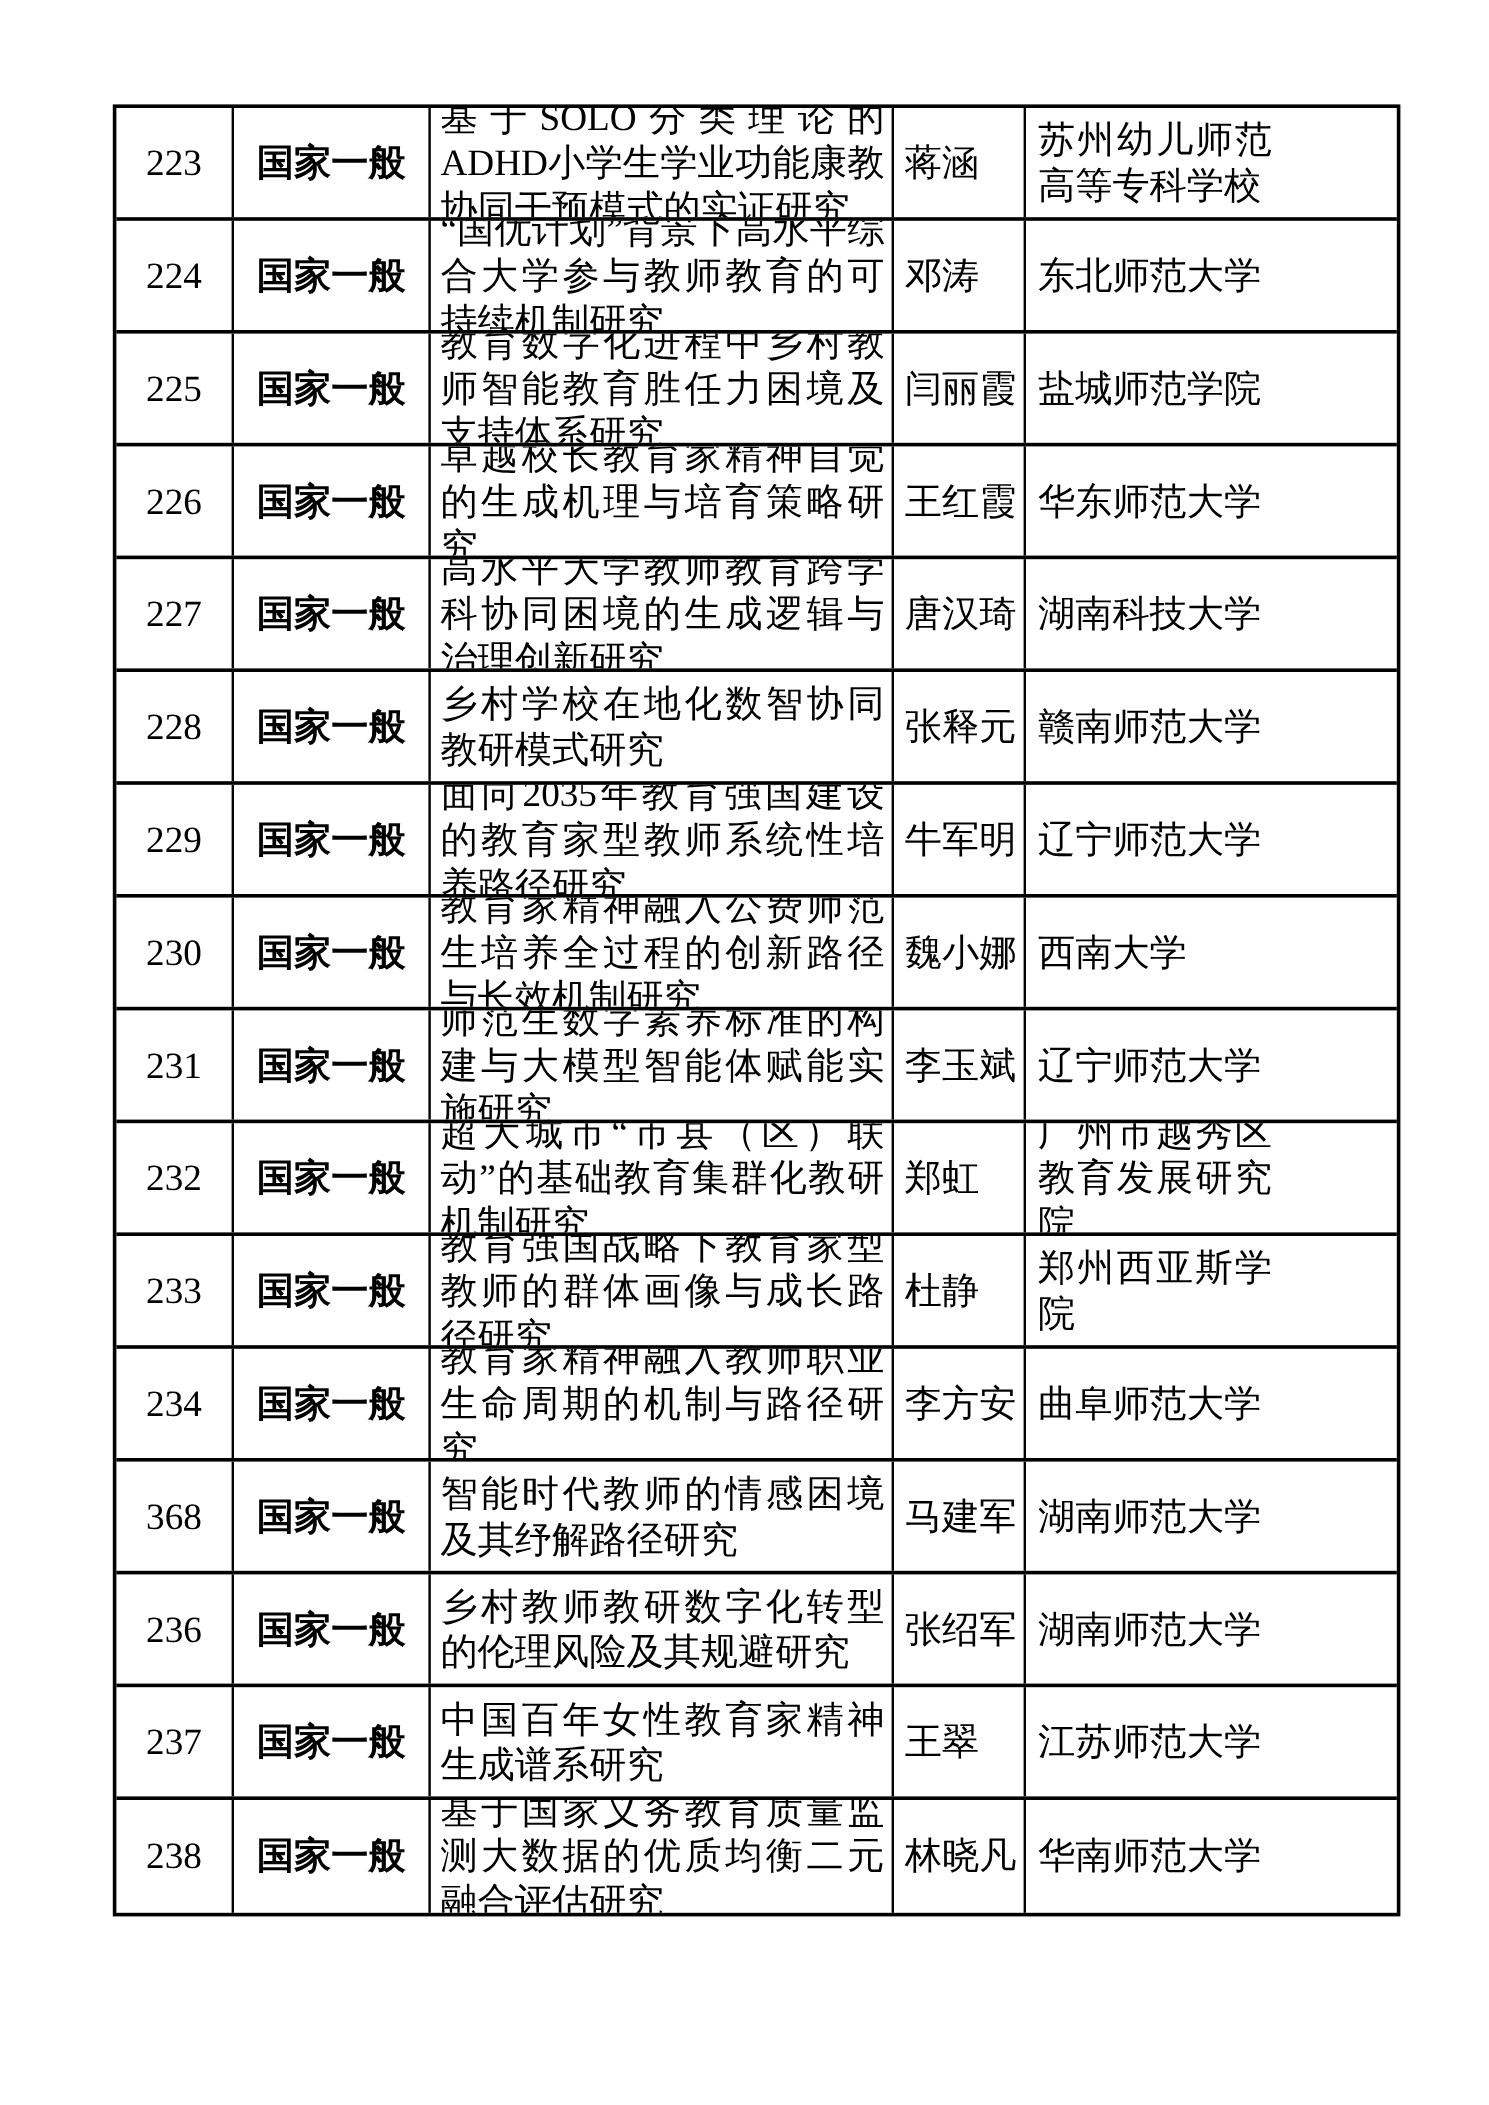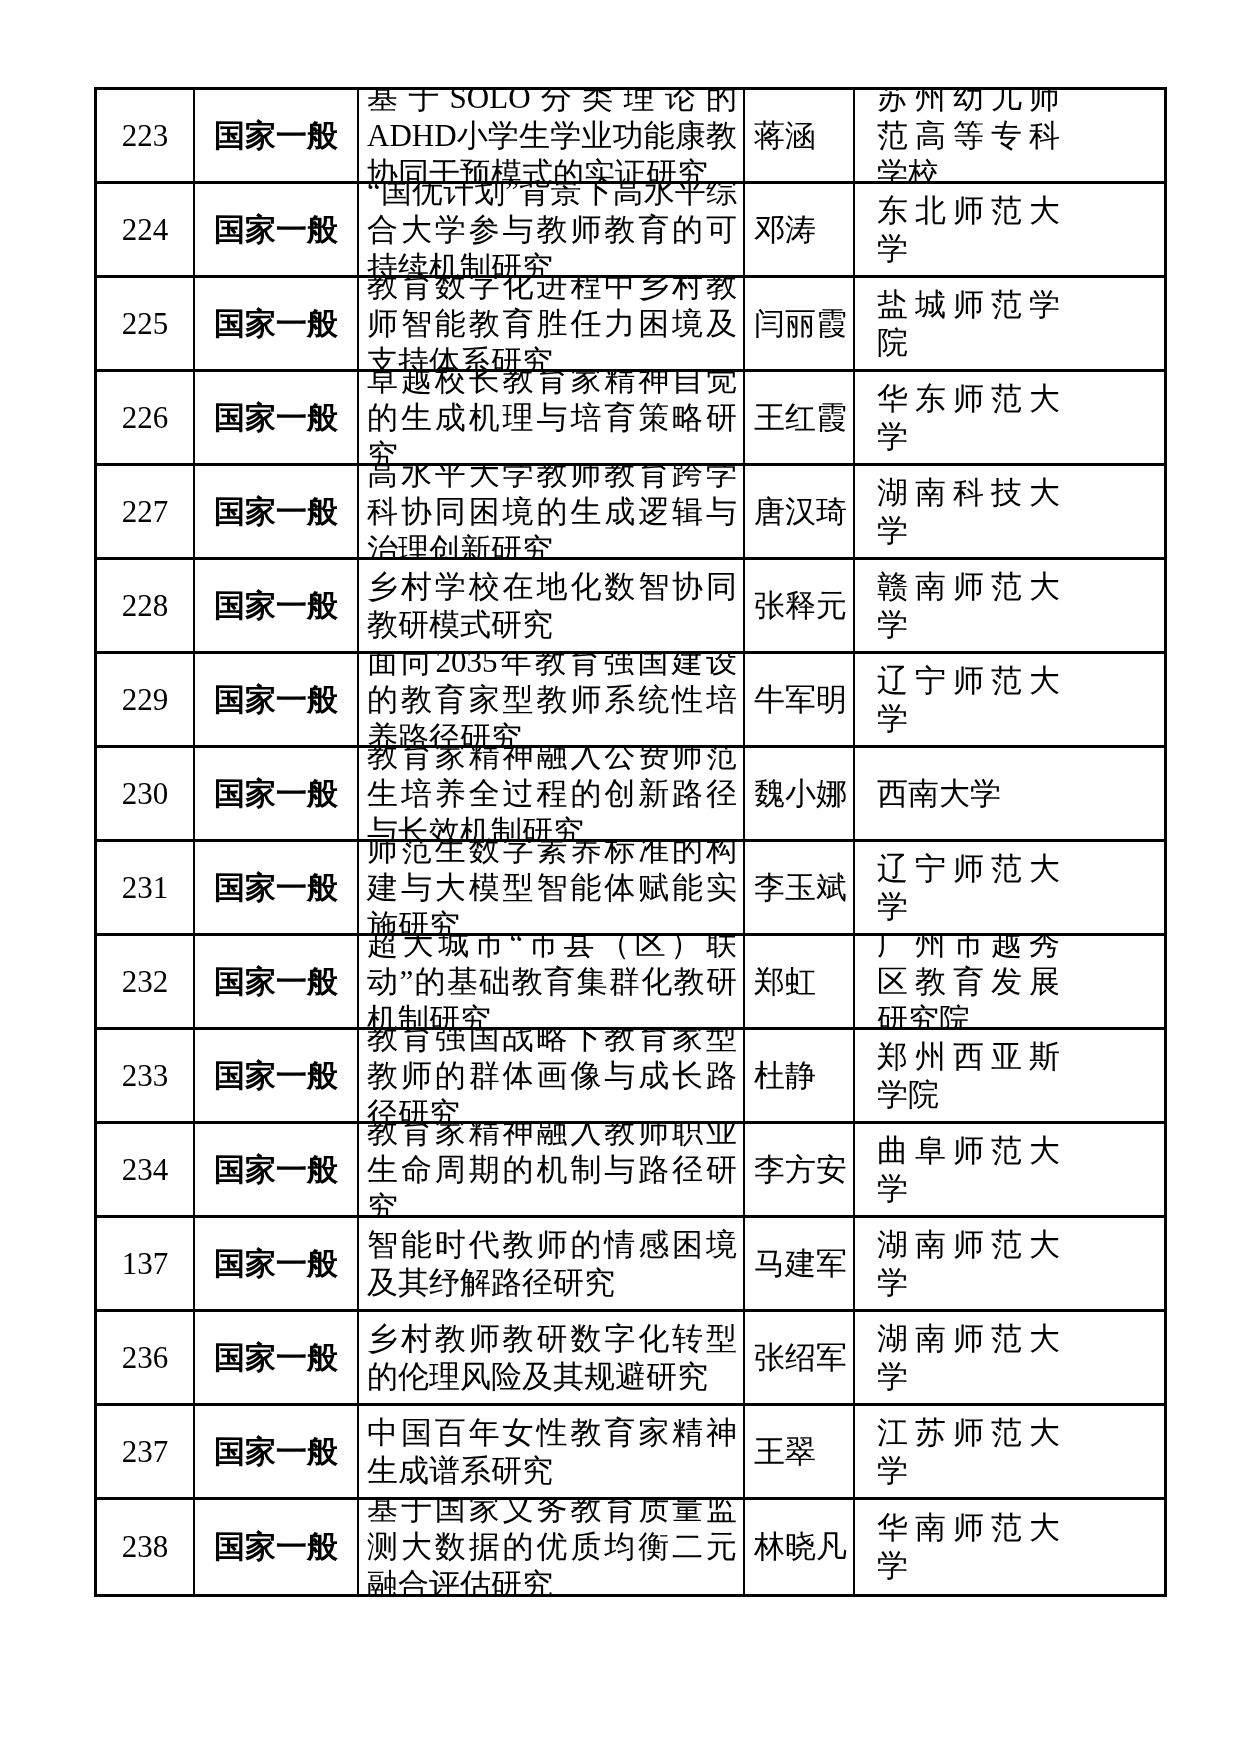--- a/index.html
+++ b/index.html
@@ -37,21 +37,21 @@
     line-height: 38px;
   }
   .cell .txt { width: 100%; }
   .c-no   { width: 98px;  }
   .c-no .txt  { text-align: center; }
   .c-cat  { width: 164px; font-weight: bold; }
   .c-cat .txt { text-align: center; }
   .c-title { width: 386px; padding: 0 6px 0 8px; }
   .c-title .txt { text-align: justify; }
   .c-name { width: 110px; padding-left: 9px; }
-  .c-inst { width: 209px; padding: 0 4px 0 22px; border-right: none; }
+  .c-inst { width: 209px; padding: 0 4px 0 10px; border-right: none; }
   .c-inst .txt { text-align: justify; }
 </style>
 </head>
 <body>
 
 <div class="page">
   <div class="grant-table">
 
     <div class="row">
       <div class="cell c-no">
@@ -264,21 +264,21 @@
       <div class="cell c-name">
           <span class="txt">李方安</span>
         </div>
       <div class="cell c-inst">
           <span class="txt">曲阜师范大学</span>
         </div>
     </div>
 
     <div class="row">
       <div class="cell c-no">
-          <span class="txt">137</span>
+          <span class="txt">368</span>
         </div>
       <div class="cell c-cat">
           <span class="txt">国家一般</span>
         </div>
       <div class="cell c-title">
           <span class="txt">智能时代教师的情感困境及其纾解路径研究</span>
         </div>
       <div class="cell c-name">
           <span class="txt">马建军</span>
         </div>

